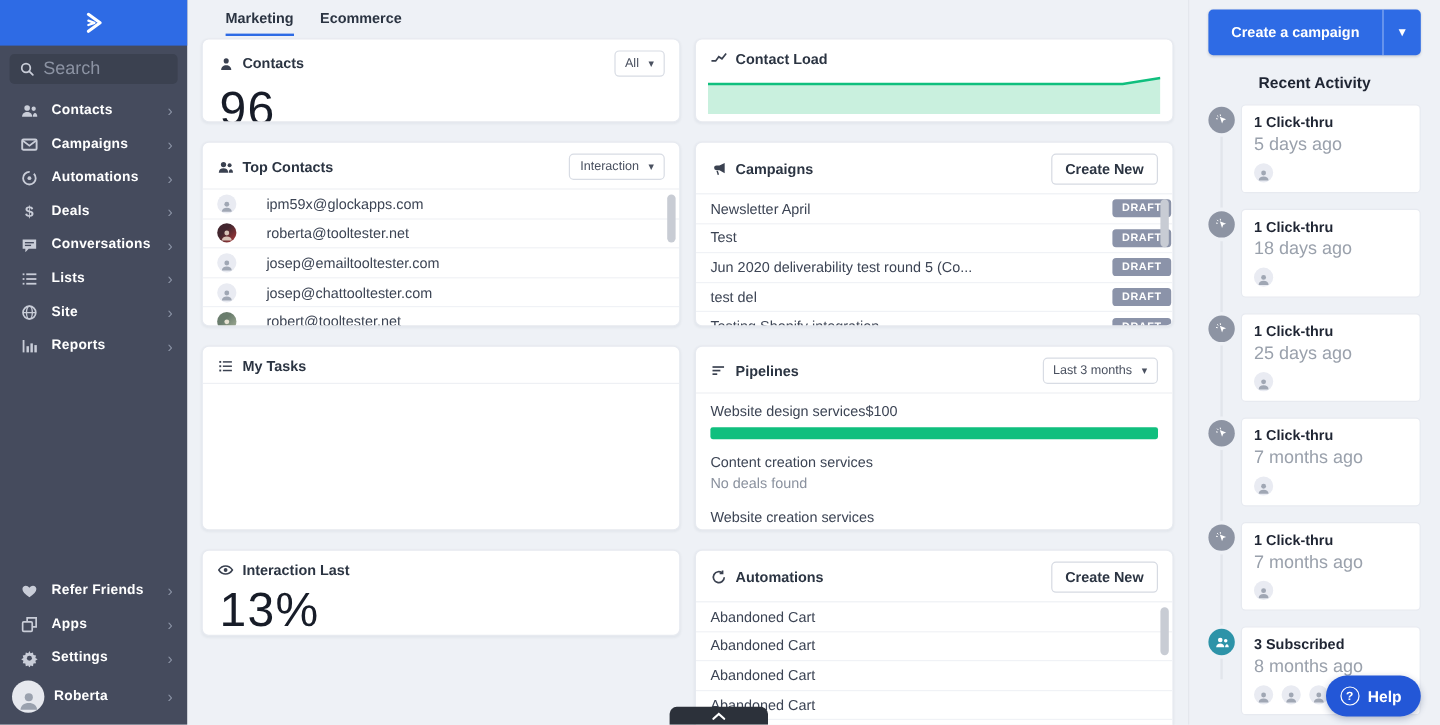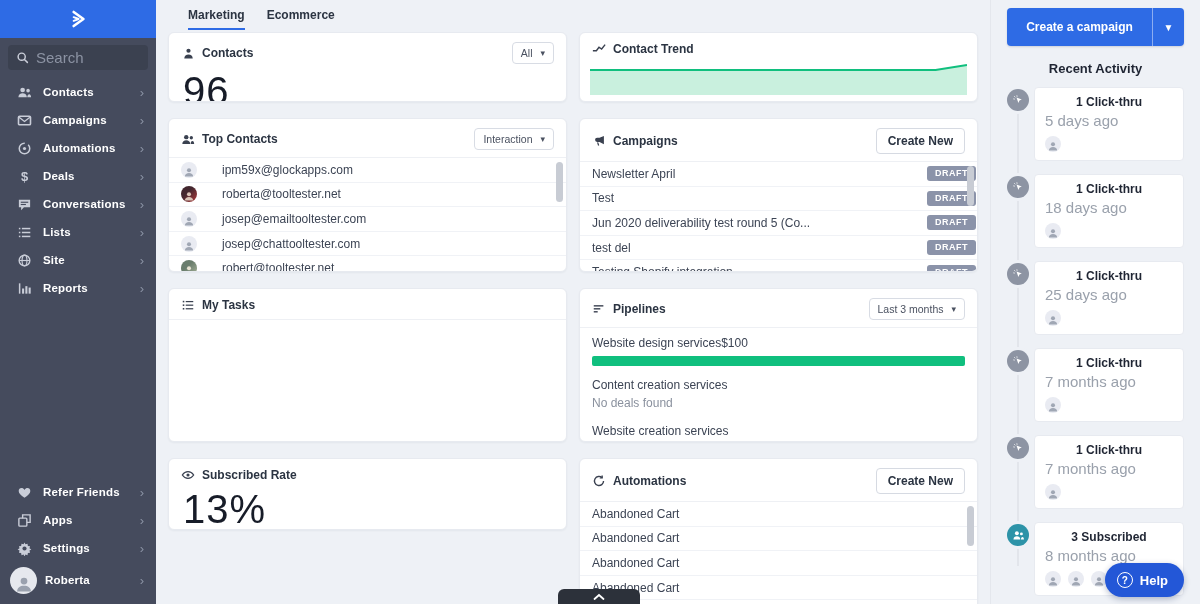--- a/index.html
+++ b/index.html
@@ -59,21 +59,21 @@
   .create-btn { display:flex; height:38px; background:#2e6be5; border-radius:4px; overflow:hidden; cursor:pointer; box-shadow:0 1px 2px rgba(25,35,60,.15); }
   .create-main { flex:1; display:flex; align-items:center; justify-content:center; color:#fff; font-size:12px; font-weight:bold; }
   .create-caret { width:32px; display:flex; align-items:center; justify-content:center; color:#fff; font-size:10px; border-left:1px solid rgba(255,255,255,.45); }
   .ract-title { text-align:center; font-size:13px; font-weight:bold; margin:15px 0 11px; color:#1f2533; }
   .timeline { position:relative; }
   .timeline:before { content:""; position:absolute; left:10px; top:4px; bottom:30px; width:2px; background:#e2e5eb; }
   .titem { display:flex; align-items:flex-start; margin-bottom:13px; position:relative; }
   .ticon { width:22px; height:22px; border-radius:50%; background:#8d94a3; color:#fff; display:flex; align-items:center; justify-content:center; flex-shrink:0; z-index:1; box-shadow:0 0 0 3px #eef1f6; margin-top:2px; }
   .ticon.teal { background:#2d93a8; }
   .tcard { flex:1; margin-left:5px; background:#fff; border:1px solid #e7eaf0; border-radius:4px; padding:7px 10px 8px; }
-  .tlabel { font-size:12px; font-weight:bold; color:#1f2533;text-align:center; }
+  .tlabel { font-size:12px; font-weight:bold; color:#1f2533; }
   .ttime { font-size:15px; color:#9aa1ac; margin:3px 0 7px; }
   .tavatars { display:flex; gap:7px; }
   .loadmore-wrap { text-align:center; margin-top:6px; }
   .loadmore { border:1px solid #d6dae2; background:#fff; border-radius:4px; padding:8px 14px; font-size:12px; color:#2b3442; cursor:pointer; font-family:"Liberation Sans",sans-serif; }
   .help-btn { position:absolute; right:16px; bottom:7px; background:#2357d7; color:#fff; border:none; border-radius:17px; height:34px; padding:0 16px 0 12px; display:flex; align-items:center; gap:7px; font-size:13px; font-weight:bold; cursor:pointer; box-shadow:0 2px 6px rgba(20,40,90,.3); font-family:"Liberation Sans",sans-serif; }
   .q-circle { width:16px; height:16px; border:1.5px solid #fff; border-radius:50%; display:flex; align-items:center; justify-content:center; font-size:10px; font-weight:bold; }
   .expand-btn { position:absolute; left:558px; bottom:0; width:82px; height:15px; background:#2c313a; border-radius:6px 6px 0 0; border:none; color:#fff; display:flex; align-items:center; justify-content:center; cursor:pointer; }
 </style>
 </head>
 <body>
@@ -248,21 +248,21 @@
       <div class="big-number">96</div>
     </div>
 
     <div class="card">
       <div class="card-head">
         <span class="cico">
             <svg class="svgi" width="14" height="14" viewBox="0 0 16 16">
               <polyline points="1,10 5,10 8,6 11,8 15,3" fill="none" stroke="currentColor" stroke-width="1.6"></polyline>
             </svg>
           </span>
-        <span class="card-title">Contact Trend</span>
+        <span class="card-title">Contact Load</span>
       </div>
       <div class="trend-wrap">
         <svg width="100%" height="32" viewBox="0 0 360 32" preserveAspectRatio="none">
           <polygon points="0,7 330,7 360,2 360,32 0,32" fill="#c9f0de"></polygon>
           <polyline points="0,7 330,7 360,2" fill="none" stroke="#10bf7e" stroke-width="2.2"></polyline>
         </svg>
       </div>
     </div>
 
     <div class="card">
@@ -413,21 +413,21 @@
     </div>
 
     <div class="card" id="card-interaction">
       <div class="card-head">
         <span class="cico">
             <svg class="svgi" width="14" height="14" viewBox="0 0 16 16">
               <path d="M1.5 8S4 4.2 8 4.2 14.5 8 14.5 8 12 11.8 8 11.8 1.5 8 1.5 8z" fill="none" stroke="currentColor" stroke-width="1.4"></path>
               <circle cx="8" cy="8" r="1.8" fill="currentColor"></circle>
             </svg>
           </span>
-        <span class="card-title">Subscribed Rate</span>
+        <span class="card-title">Interaction Last</span>
       </div>
       <div class="big-number">13%</div>
     </div>
 
     <div class="card" id="card-automations">
       <div class="card-head">
         <span class="cico">
             <svg class="svgi" width="14" height="14" viewBox="0 0 16 16">
               <path d="M13.2 8A5.2 5.2 0 1111.6 4.2" fill="none" stroke="currentColor" stroke-width="1.6"></path>
               <path d="M11.6 1.6v2.8H8.8" fill="none" stroke="currentColor" stroke-width="1.6"></path>

